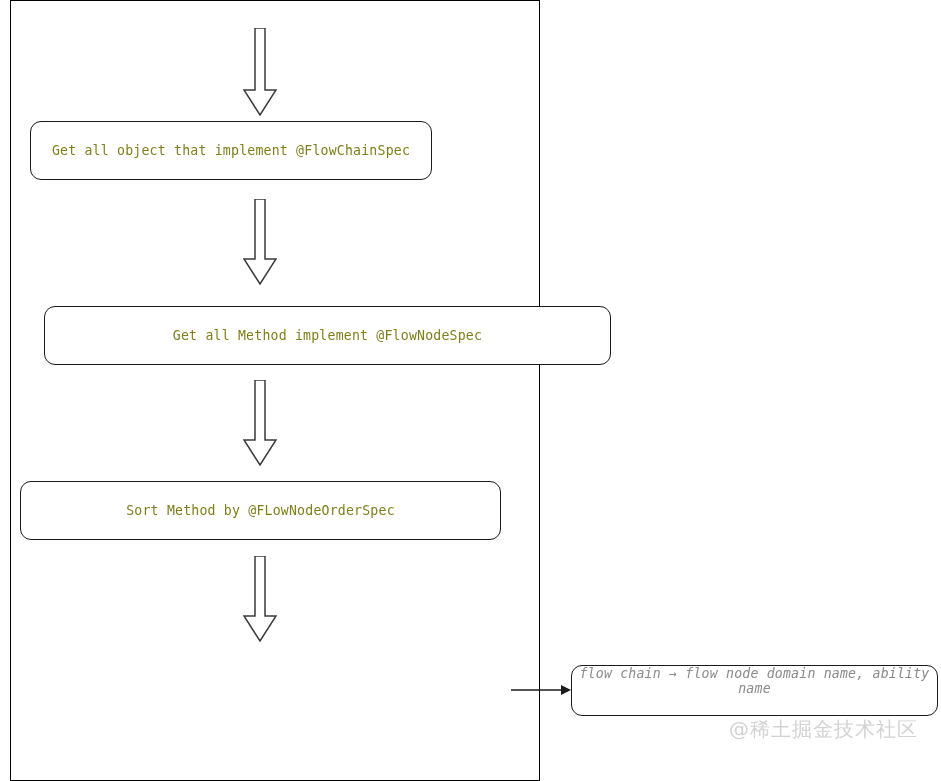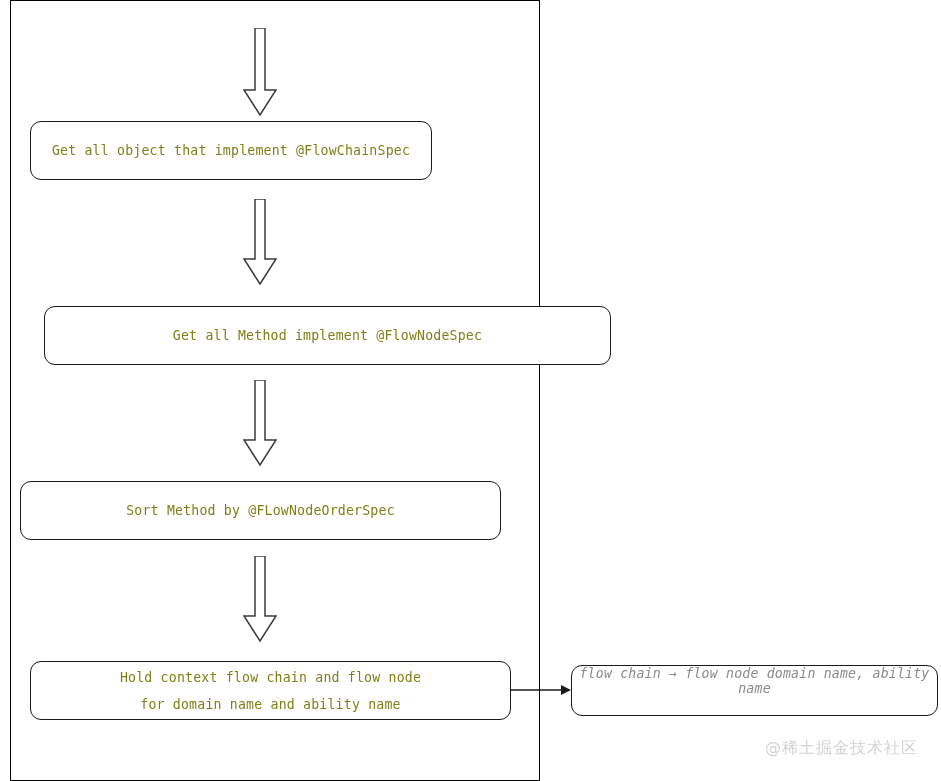--- a/index.html
+++ b/index.html
@@ -85,23 +85,23 @@
   .block-arrow svg { display: block; }
 
   
   .connector { position: absolute; }
   .connector svg { display: block; }
 
   
   .watermark {
     position: absolute;
     right: 23px;
-    bottom: 22px;
+    bottom: 38px;
     font-family: "DejaVu Sans", "Liberation Sans", sans-serif;
-    font-size: 16px;
+    font-size: 20px;
     color: #d2d2d2;
     letter-spacing: 1px;
     white-space: nowrap;
     user-select: none;
     margin-top: 12px;
   }
 </style>
 </head>
 <body>
 
@@ -138,24 +138,20 @@
   <div class="node" style="left:20px; top:481px; width:481px; height:59px;">
     <span class="label">Sort Method by @FLowNodeOrderSpec</span>
   </div>
 
   <div class="block-arrow" style="left:243px; top:556px;">
     <svg width="34" height="86" viewBox="0 0 34 86">
       <polygon points="12,0 22,0 22,60 33,60 17,85 1,60 12,60" fill="#ffffff" stroke="#3a3a3a" stroke-width="1.5" stroke-linejoin="miter"></polygon>
     </svg>
   </div>
 
-  <div class="node" style="left:30px; top:661px; width:481px; height:59px; flex-direction:column;">
-    <span class="label">Hold context flow chain and flow node</span>
-    <span class="label">for domain name and ability name</span>
-  </div>
 
   <div class="connector" style="left:511px; top:682px;">
     <svg width="62" height="16" viewBox="0 0 62 16">
       <line x1="0" y1="8" x2="50" y2="8" stroke="#1a1a1a" stroke-width="1.3"></line>
       <polygon points="50,3 60,8 50,13" fill="#1a1a1a"></polygon>
     </svg>
   </div>
 
   <div class="note" style="left:571px; top:665px; width:367px; height:51px;">
     <span>flow chain → flow node domain name, ability name</span>

